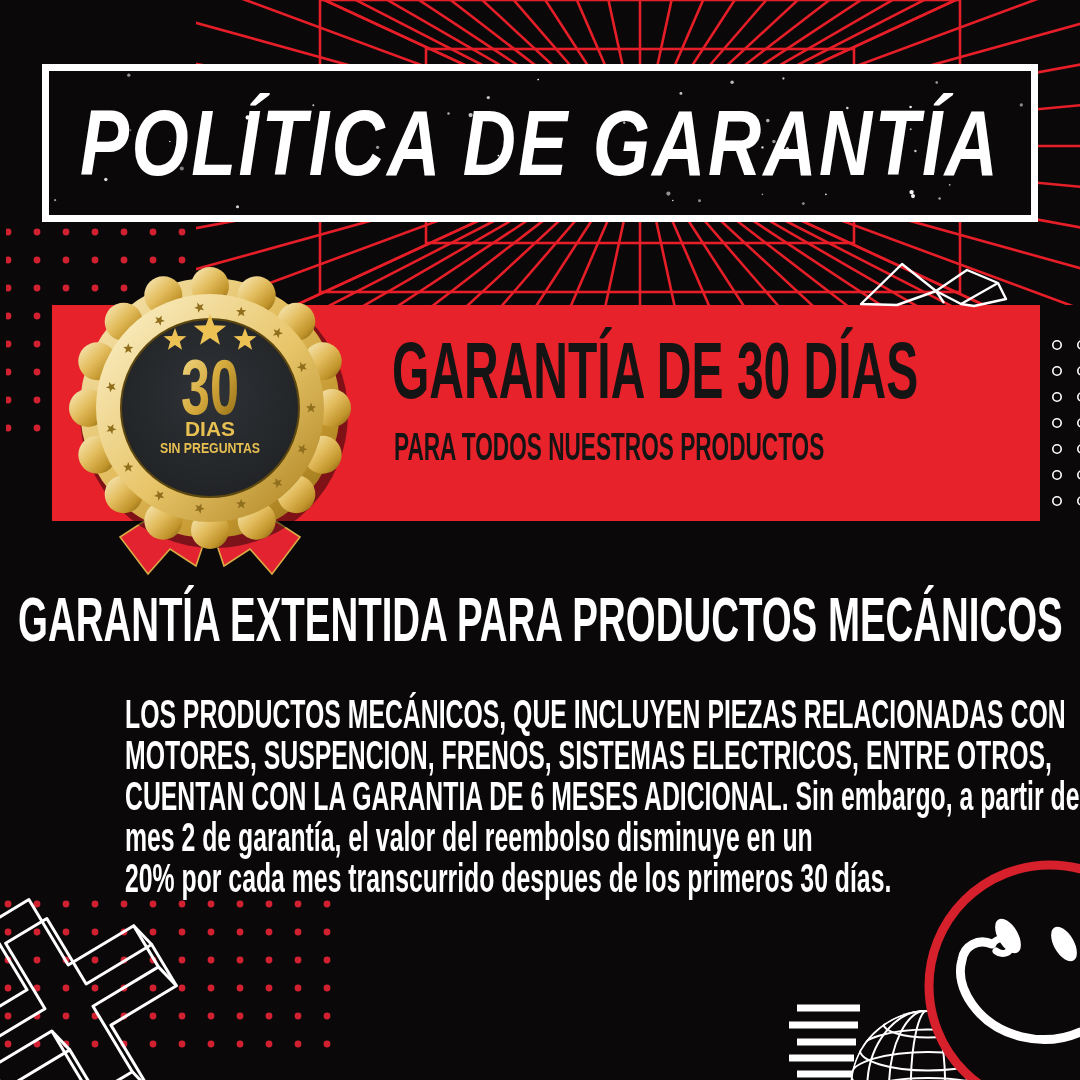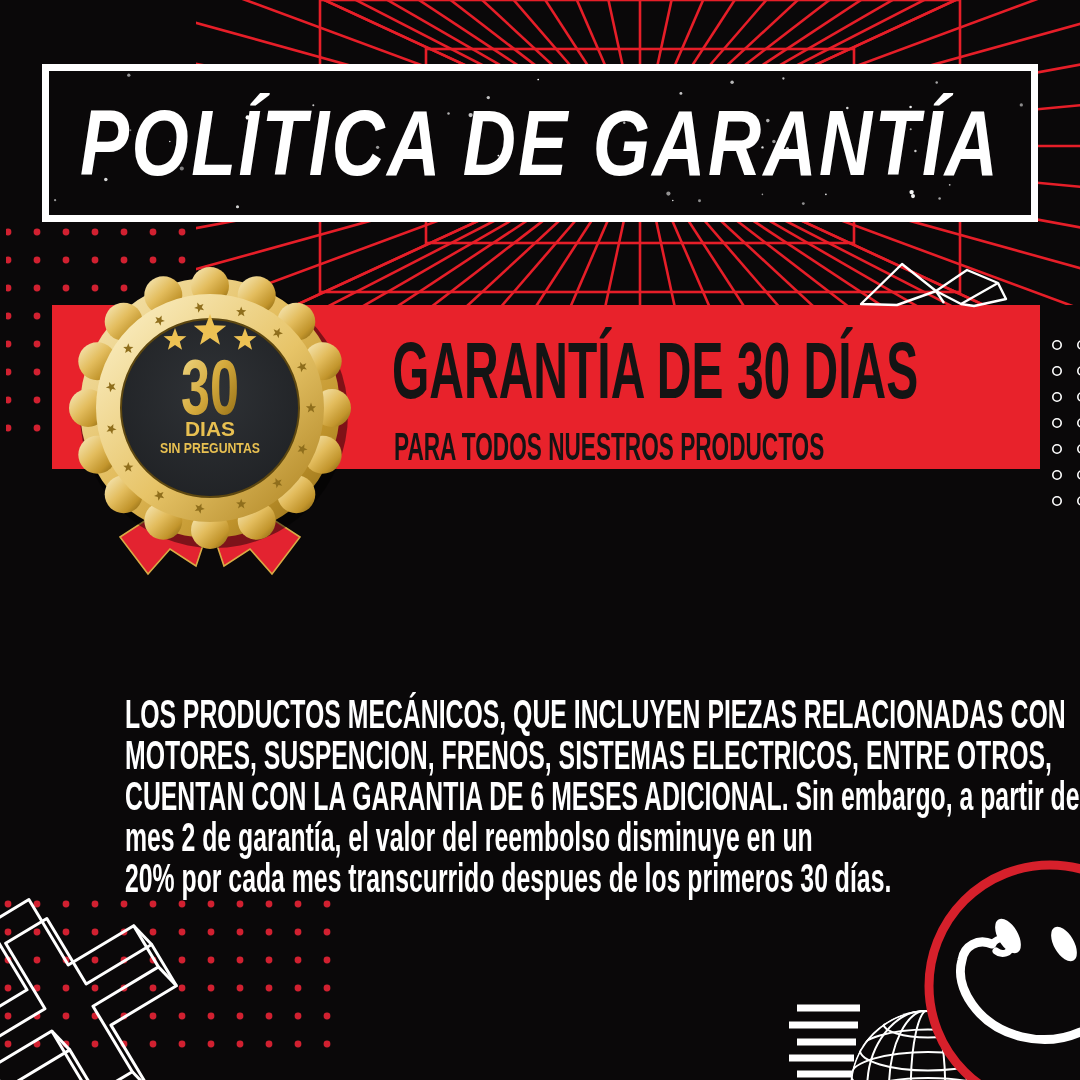--- a/index.html
+++ b/index.html
@@ -3,21 +3,21 @@
 <meta charset="utf-8">
 <style>
   html,body{margin:0;padding:0;background:#000;}
   .stage{
     position:relative;width:1080px;height:1080px;overflow:hidden;
     background:#0a0809;font-family:"Liberation Sans",sans-serif;
   }
   .stage *{box-sizing:border-box;}
   
   .banner{
-    position:absolute;left:52px;top:305px;width:988px;height:164px;
+    position:absolute;left:52px;top:305px;width:988px;height:216px;
     background:#e8222b;z-index:1;
   }
   #bg{position:absolute;left:0;top:0;z-index:2;pointer-events:none;}
   .title-box{
     position:absolute;left:42px;top:64px;width:996px;height:158px;
     border:7px solid #ffffff;background:#0a0809;z-index:3;
     display:flex;align-items:center;justify-content:center;overflow:hidden;font-style:italic;
   }
   .title-box svg{position:absolute;left:0;top:0;}
   .title-text{
@@ -337,20 +337,23 @@
         <circle cx="619.4" cy="122.6" r="2.08" fill="#ffffff" opacity="0.56"></circle>
         <circle cx="631.9" cy="22.4" r="1.45" fill="#ffffff" opacity="0.76"></circle>
         <circle cx="754.3" cy="132.6" r="1.42" fill="#ffffff" opacity="0.55"></circle>
         <circle cx="439.3" cy="26.6" r="1.69" fill="#ffffff" opacity="0.74"></circle>
         <circle cx="550.7" cy="72.9" r="1.84" fill="#ffffff" opacity="0.65"></circle>
         <circle cx="734.4" cy="7.5" r="1.15" fill="#ffffff" opacity="0.75"></circle>
       </svg>
     <div class="title-text">POLÍTICA DE GARANTÍA</div>
   </div>
 
+  <div class="section-heading-wrap">
+    <div class="section-heading">GARANTÍA EXTENTIDA PARA PRODUCTOS MECÁNICOS</div>
+  </div>
 
   <div class="paragraph">
     <div class="pline">LOS PRODUCTOS MECÁNICOS, QUE INCLUYEN PIEZAS RELACIONADAS CON</div>
     <div class="pline">MOTORES, SUSPENCION, FRENOS, SISTEMAS ELECTRICOS, ENTRE OTROS,</div>
     <div class="pline">CUENTAN CON LA GARANTIA DE 6 MESES ADICIONAL. Sin embargo, a partir del</div>
     <div class="pline">mes 2 de garantía, el valor del reembolso disminuye en un</div>
     <div class="pline">20% por cada mes transcurrido despues de los primeros 30 días.</div>
   </div>
 
 </div>

